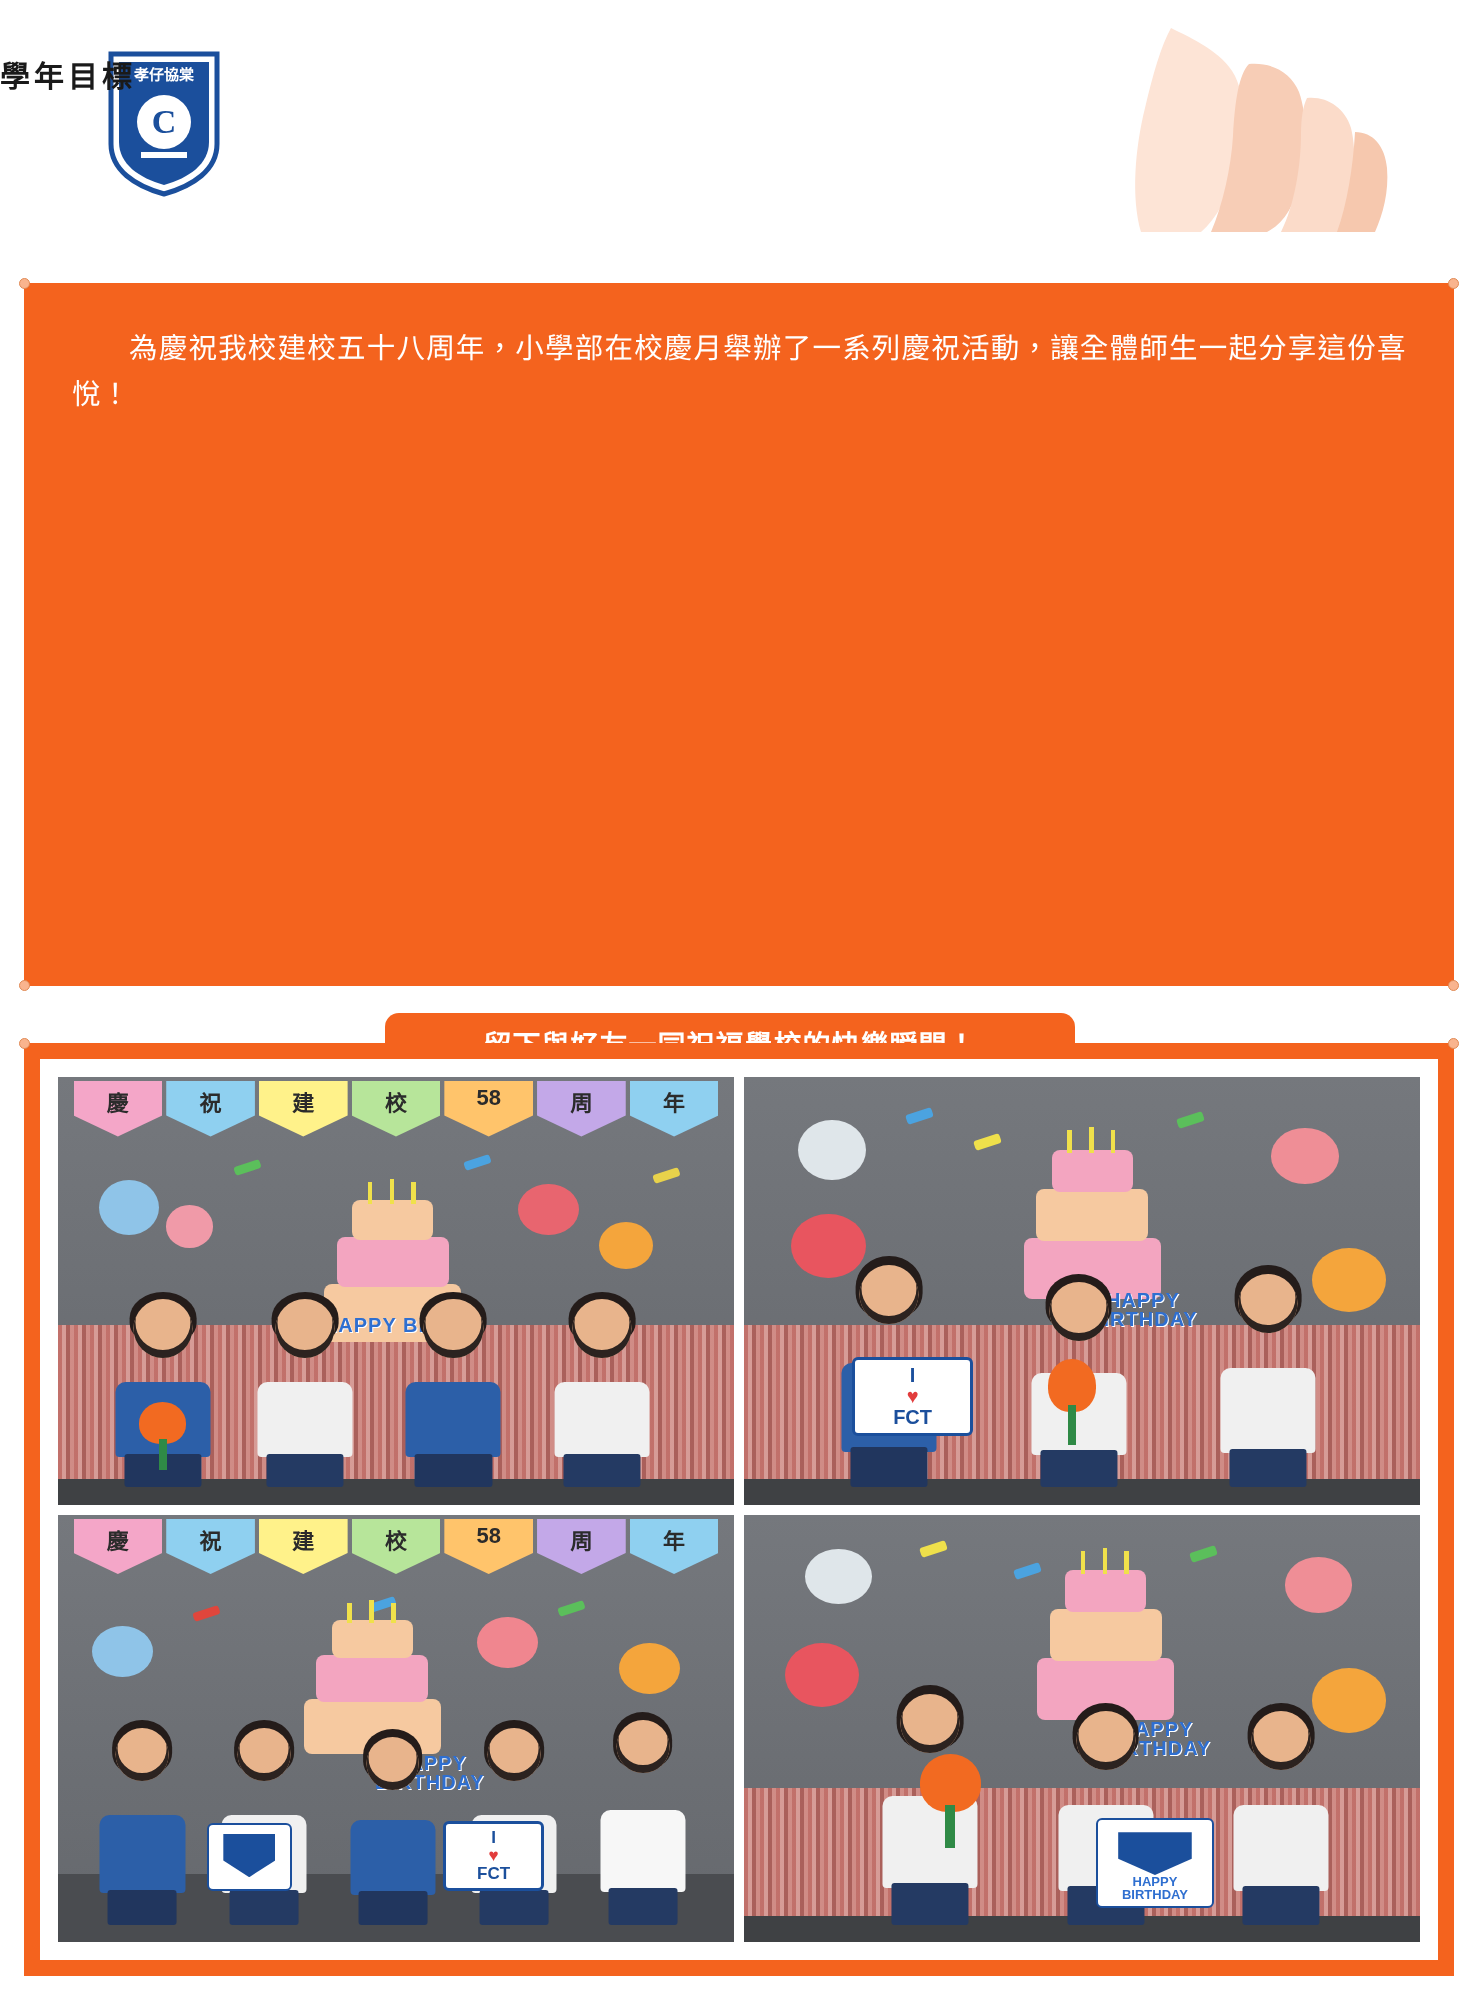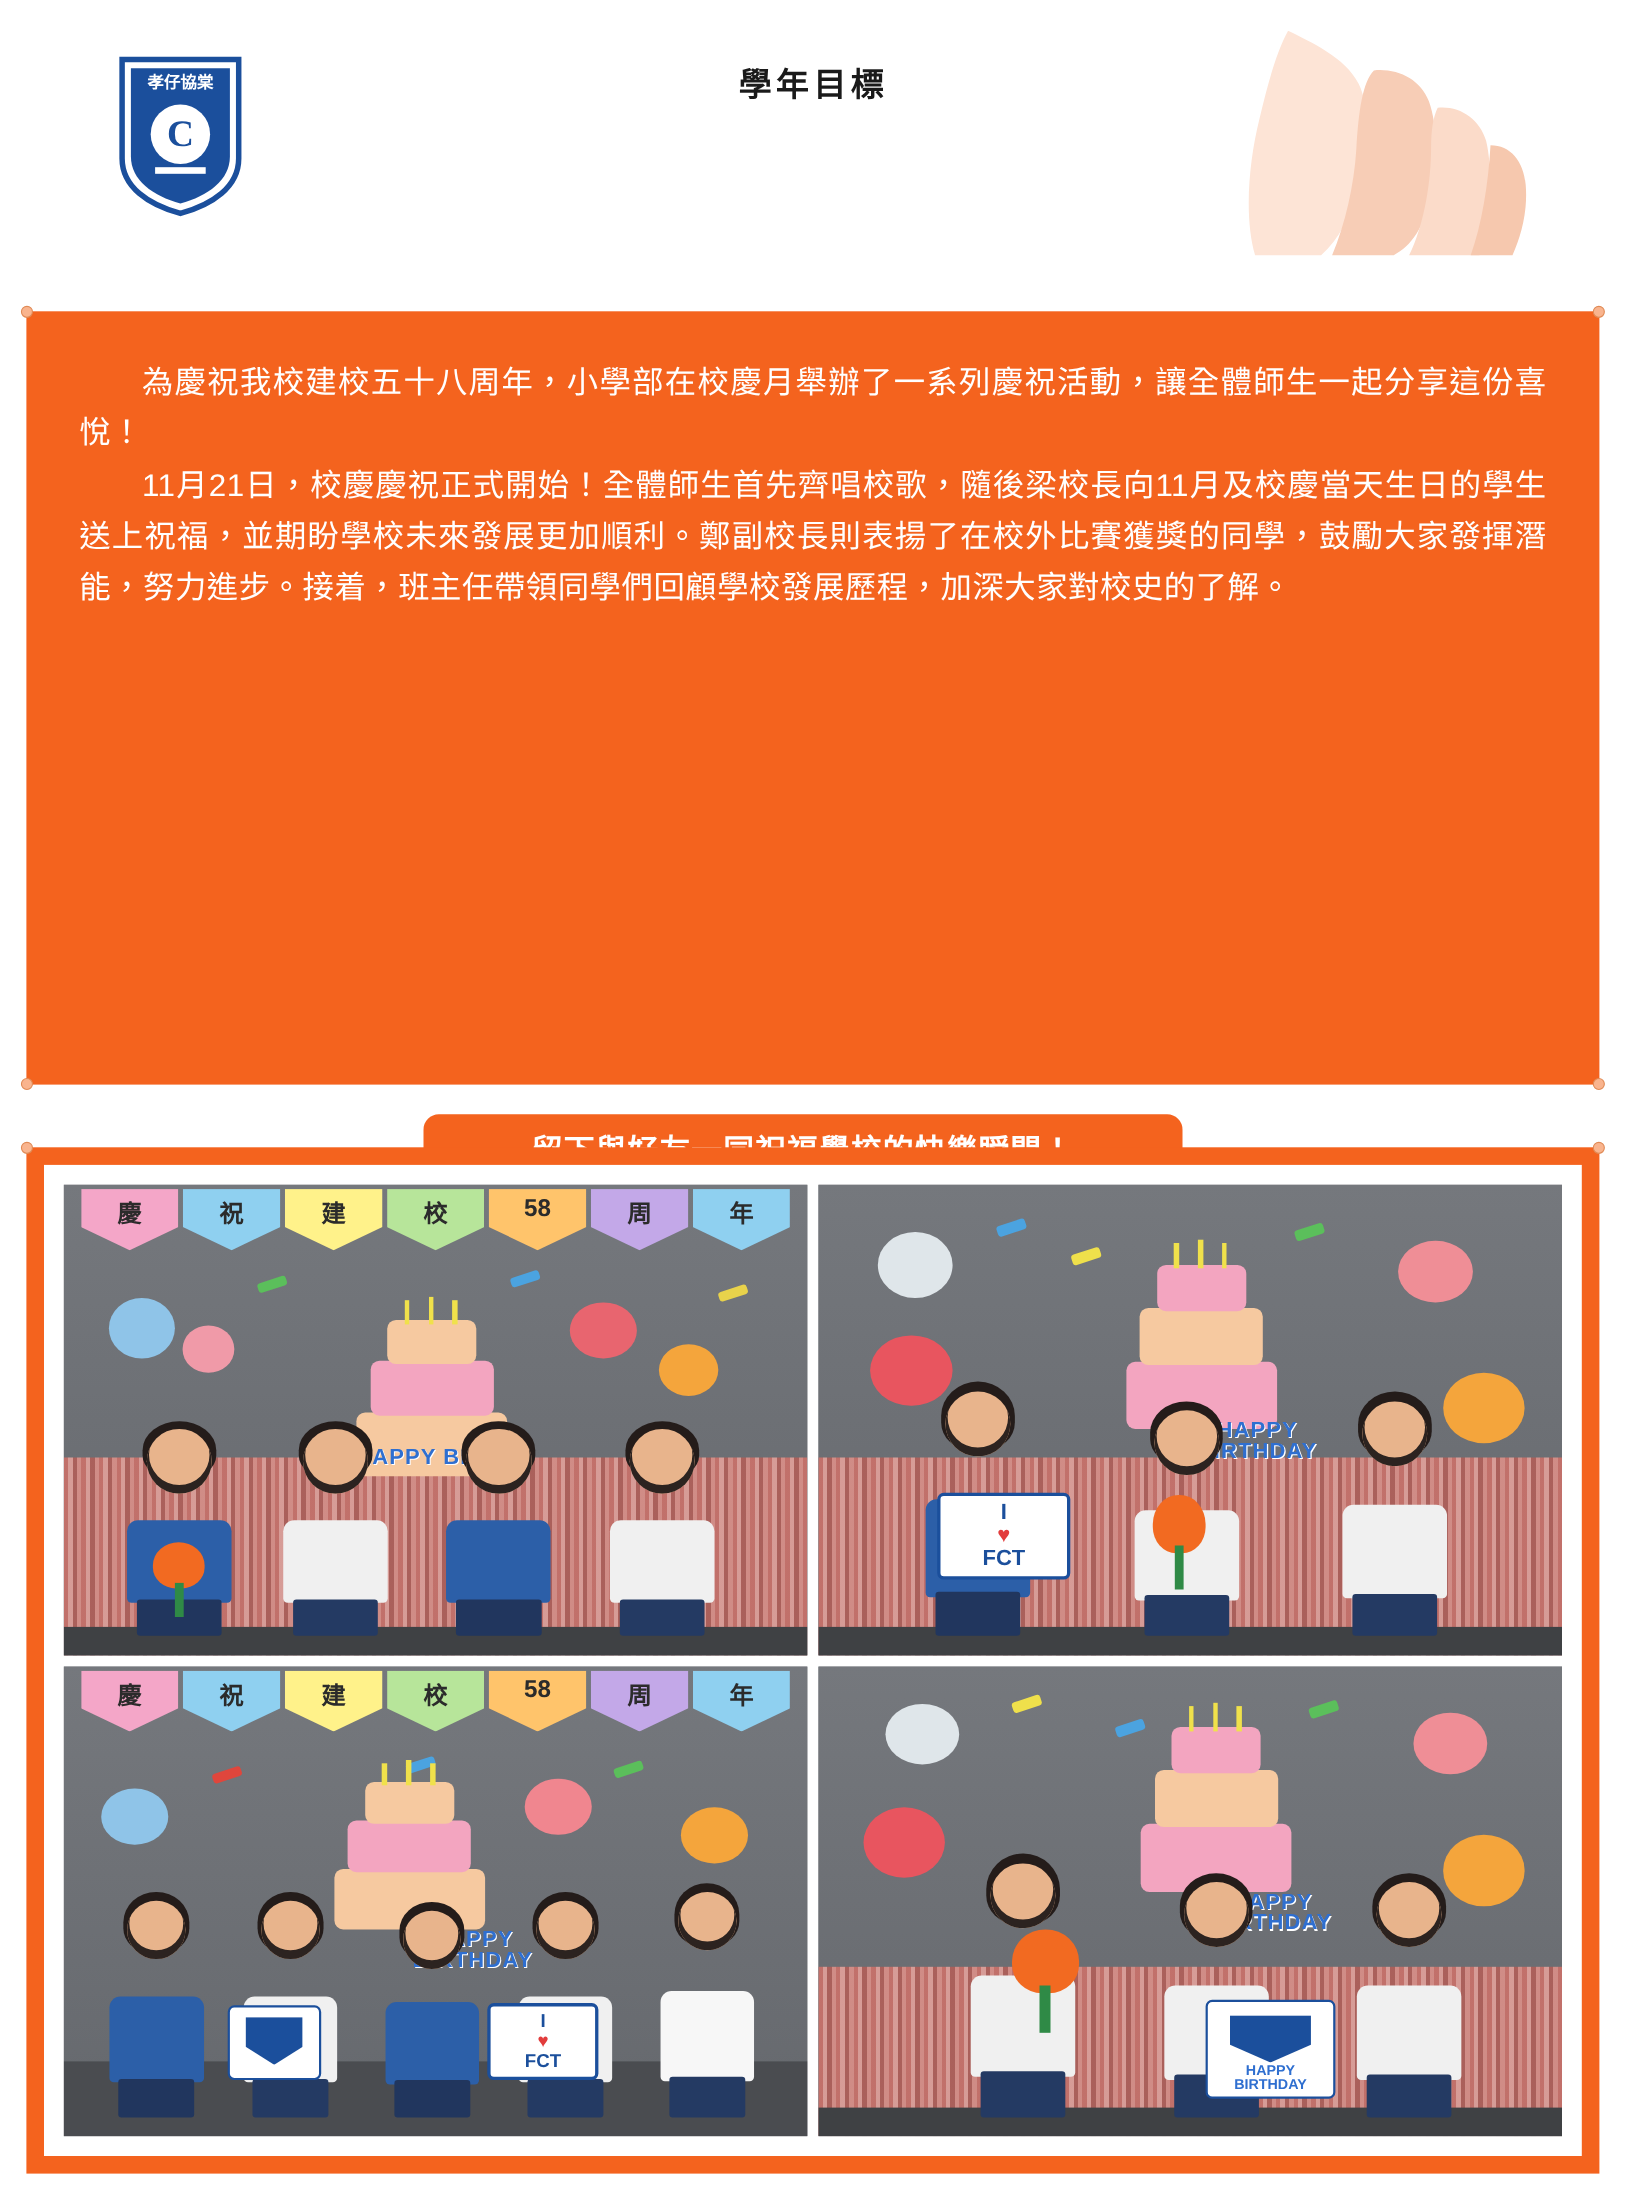--- a/index.html
+++ b/index.html
@@ -28,21 +28,21 @@
     width: 118px;
     height: 150px;
   }
   .crest svg { display: block; }
 
   .header-center {
     position: absolute;
     left: 0;
     right: 0;
     top: 52px;
-    text-align: center;
+    text-align: left;
   }
   .goal-label {
     font-size: 30px;
     letter-spacing: 4px;
     color: #1a1a1a;
     font-weight: 700;
     margin-bottom: 6px;
   }
   .goal-title {
     font-size: 82px;
@@ -339,21 +339,20 @@
       <path d="M40 0 C60 10 92 24 104 48 C116 72 112 108 104 140 C98 168 86 190 70 204 L10 204 C0 170 4 120 14 80 C22 46 30 18 40 0 Z" fill="#fde4d6"></path>
       <path d="M118 36 C140 34 160 44 168 64 C176 86 176 120 170 150 C164 178 152 196 136 204 L80 204 C92 176 100 140 102 108 C104 72 108 46 118 36 Z" fill="#f7cdb6"></path>
       <path d="M176 70 C196 68 214 80 220 100 C226 124 224 164 214 204 L150 204 C164 176 170 136 170 106 C170 90 172 78 176 70 Z" fill="#fbdbc9"></path>
       <path d="M224 104 C242 104 254 118 256 140 C258 164 252 186 244 204 L206 204 C216 176 222 140 224 104 Z" fill="#f6c8ae"></path>
     </svg>
   </div>
 </div>
 
 <div class="article-box">
   <p>為慶祝我校建校五十八周年，小學部在校慶月舉辦了一系列慶祝活動，讓全體師生一起分享這份喜悅！</p>
-  <p>11月21日，校慶慶祝正式開始！全體師生首先齊唱校歌，隨後梁校長向11月及校慶當天生日的學生送上祝福，並期盼學校未來發展更加順利。鄭副校長則表揚了在校外比賽獲獎的同學，鼓勵大家發揮潛能，努力進步。接着，班主任帶領同學們回顧學校發展歷程，加深大家對校史的了解。</p>
 
   <span class="handle" style="left:-5px; top:-5px;"></span>
   <span class="handle" style="right:-5px; top:-5px;"></span>
   <span class="handle" style="left:-5px; bottom:-5px;"></span>
   <span class="handle" style="right:-5px; bottom:-5px;"></span>
 </div>
 
 <div class="caption-banner">留下與好友一同祝福學校的快樂瞬間！</div>
 
 <div class="photo-box">

